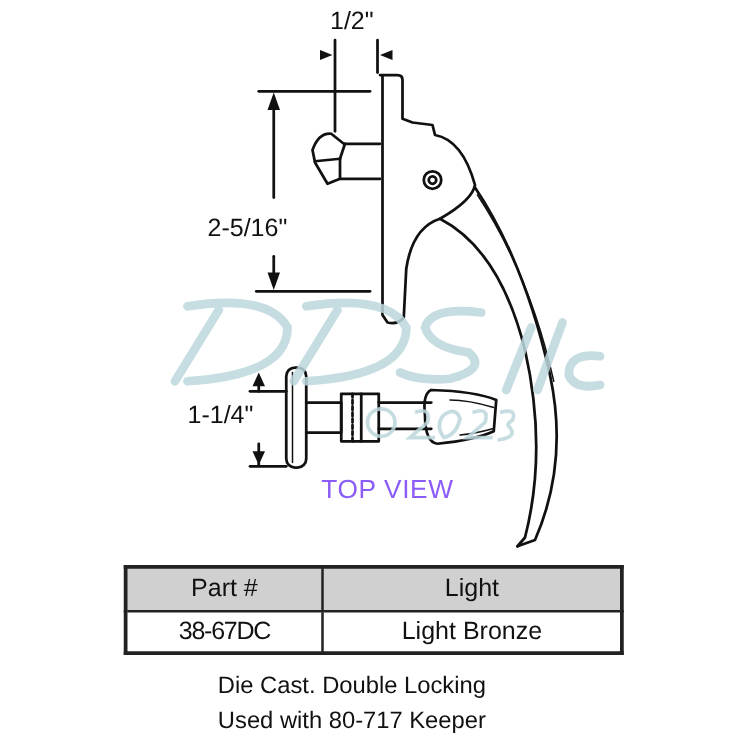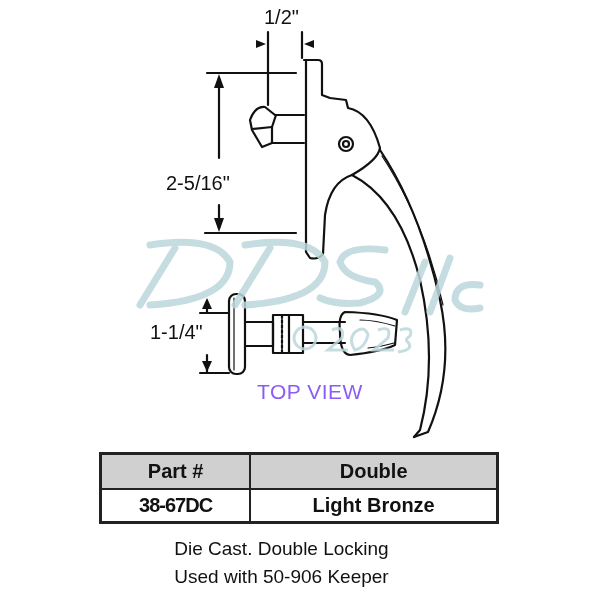--- a/index.html
+++ b/index.html
@@ -2,21 +2,21 @@
 <html><head>
 <meta charset="utf-8">
 <style>
   html, body { margin:0; padding:0; background:#ffffff; }
   body { width:600px; height:600px; position:relative; overflow:hidden; font-family:"Liberation Sans", sans-serif; color:#111; }
   .drawing { position:absolute; left:0; top:0; width:600px; height:600px; }
   .dim-label { position:absolute; font-size:20px; color:#111; white-space:nowrap; }
   .view-label { position:absolute; font-size:21px; color:#8b5cf6; white-space:nowrap; letter-spacing:0.5px; }
   .watermark { position:absolute; left:0; top:0; width:600px; height:600px; pointer-events:none; }
   table.spec { position:absolute; left:99px; top:452px; width:400px; border-collapse:collapse; border:3px solid #222; }
-  table.spec th, table.spec td { border:2px solid #222; font-weight:bold; font-size:20px; text-align:center; padding:0; }
+  table.spec th, table.spec td { border:2px solid #222; font-weight:normal; font-size:20px; text-align:center; padding:0; }
   table.spec th { background:#d0d0d0; height:33px; }
   table.spec td { background:#fff; height:31px; }
   .desc { position:absolute; left:0; width:563px; text-align:center; font-size:19px; color:#111; }
 </style>
 </head>
 <body>
 
 <svg class="drawing" viewBox="0 0 600 600" xmlns="http://www.w3.org/2000/svg">
   <g fill="none" stroke="#111" stroke-width="2.2" stroke-linejoin="round" stroke-linecap="round">
 
@@ -99,25 +99,25 @@
 
 <div class="dim-label" style="left:264px; top:6px;">1/2"</div>
 <div class="dim-label" style="left:166px; top:172px;">2-5/16"</div>
 <div class="dim-label" style="left:150px; top:321px;">1-1/4"</div>
 <div class="view-label" style="left:257px; top:380px;">TOP VIEW</div>
 
 <table class="spec">
   <thead>
     <tr>
       <th>Part #</th>
-      <th>Double</th>
+      <th>Light</th>
     </tr>
   </thead>
   <tbody>
     <tr>
       <td style="letter-spacing:-1px;">38-67DC</td>
       <td>Light Bronze</td>
     </tr>
   </tbody>
 </table>
 
 <div class="desc" style="top:538px;">Die Cast. Double Locking</div>
-<div class="desc" style="top:566px;">Used with 50-906 Keeper</div>
+<div class="desc" style="top:566px;">Used with 80-717 Keeper</div>
 
 </body></html>

